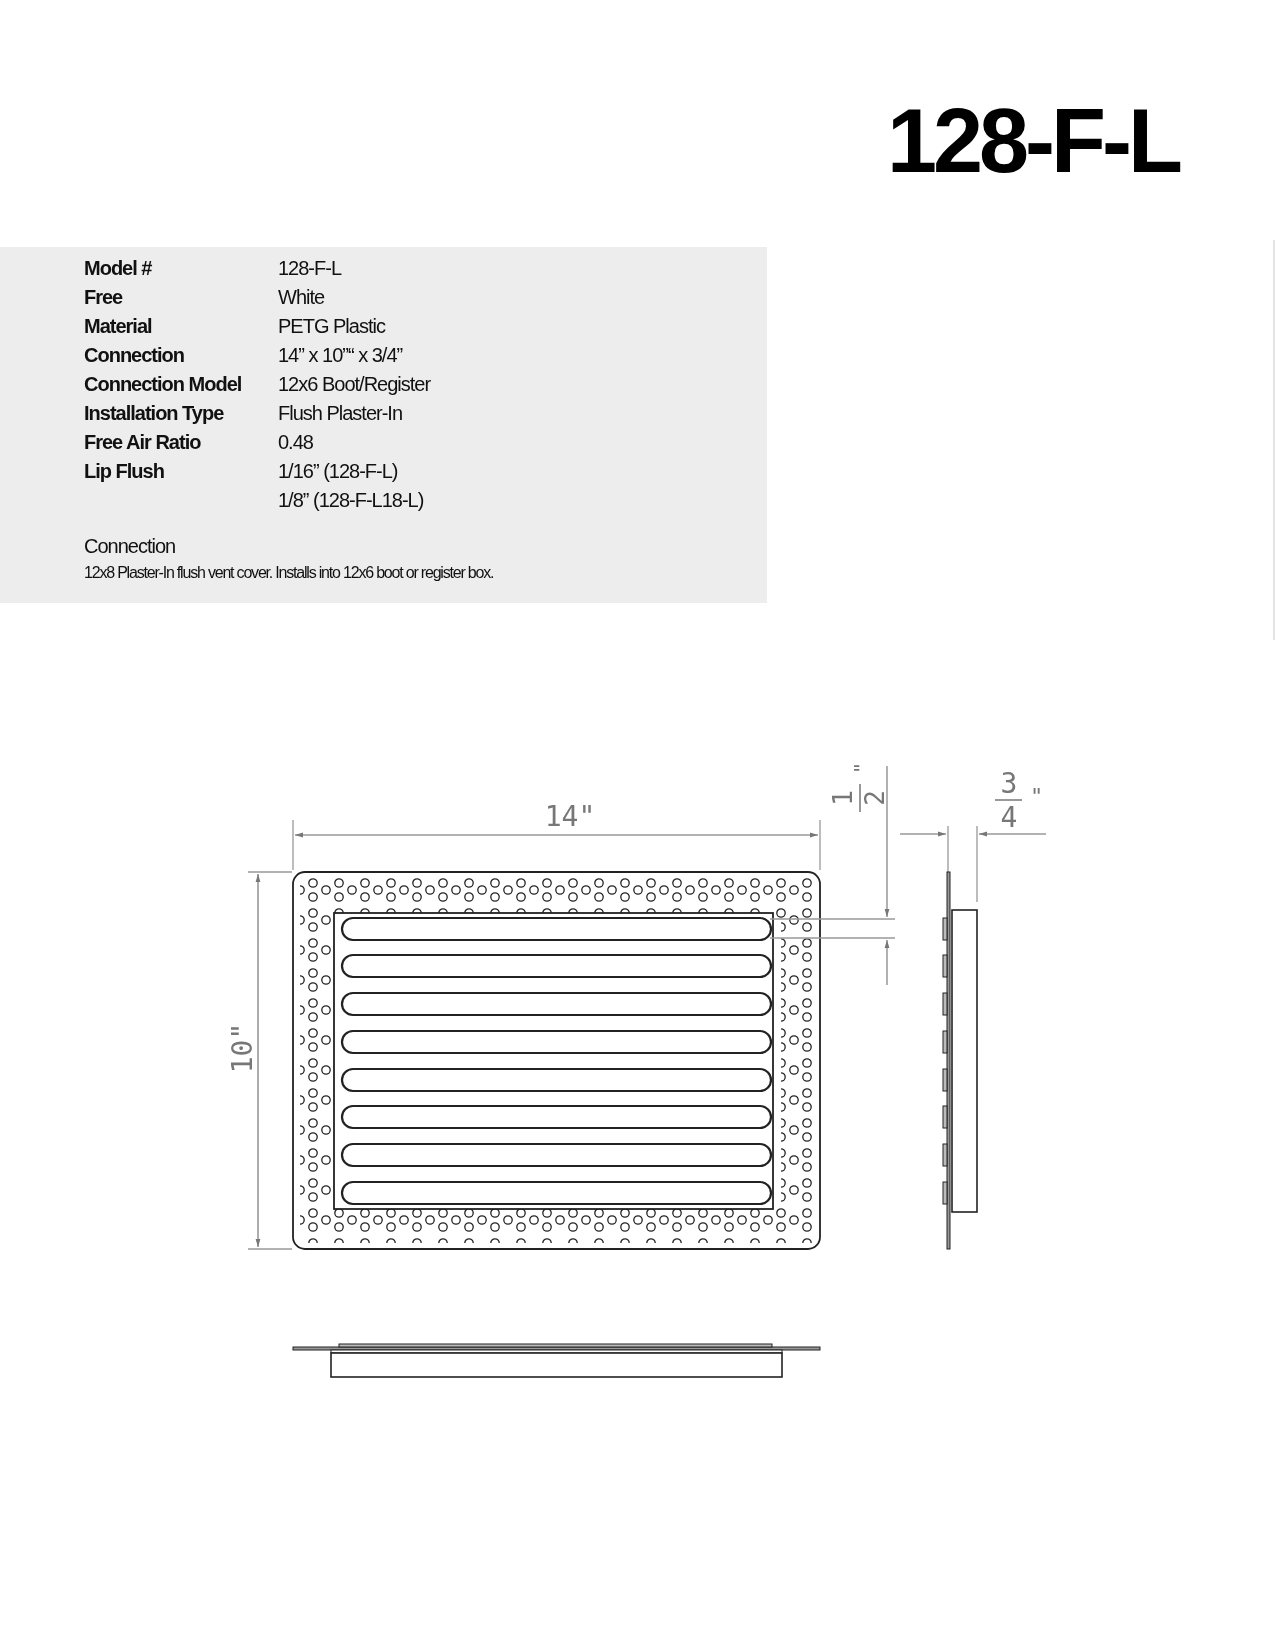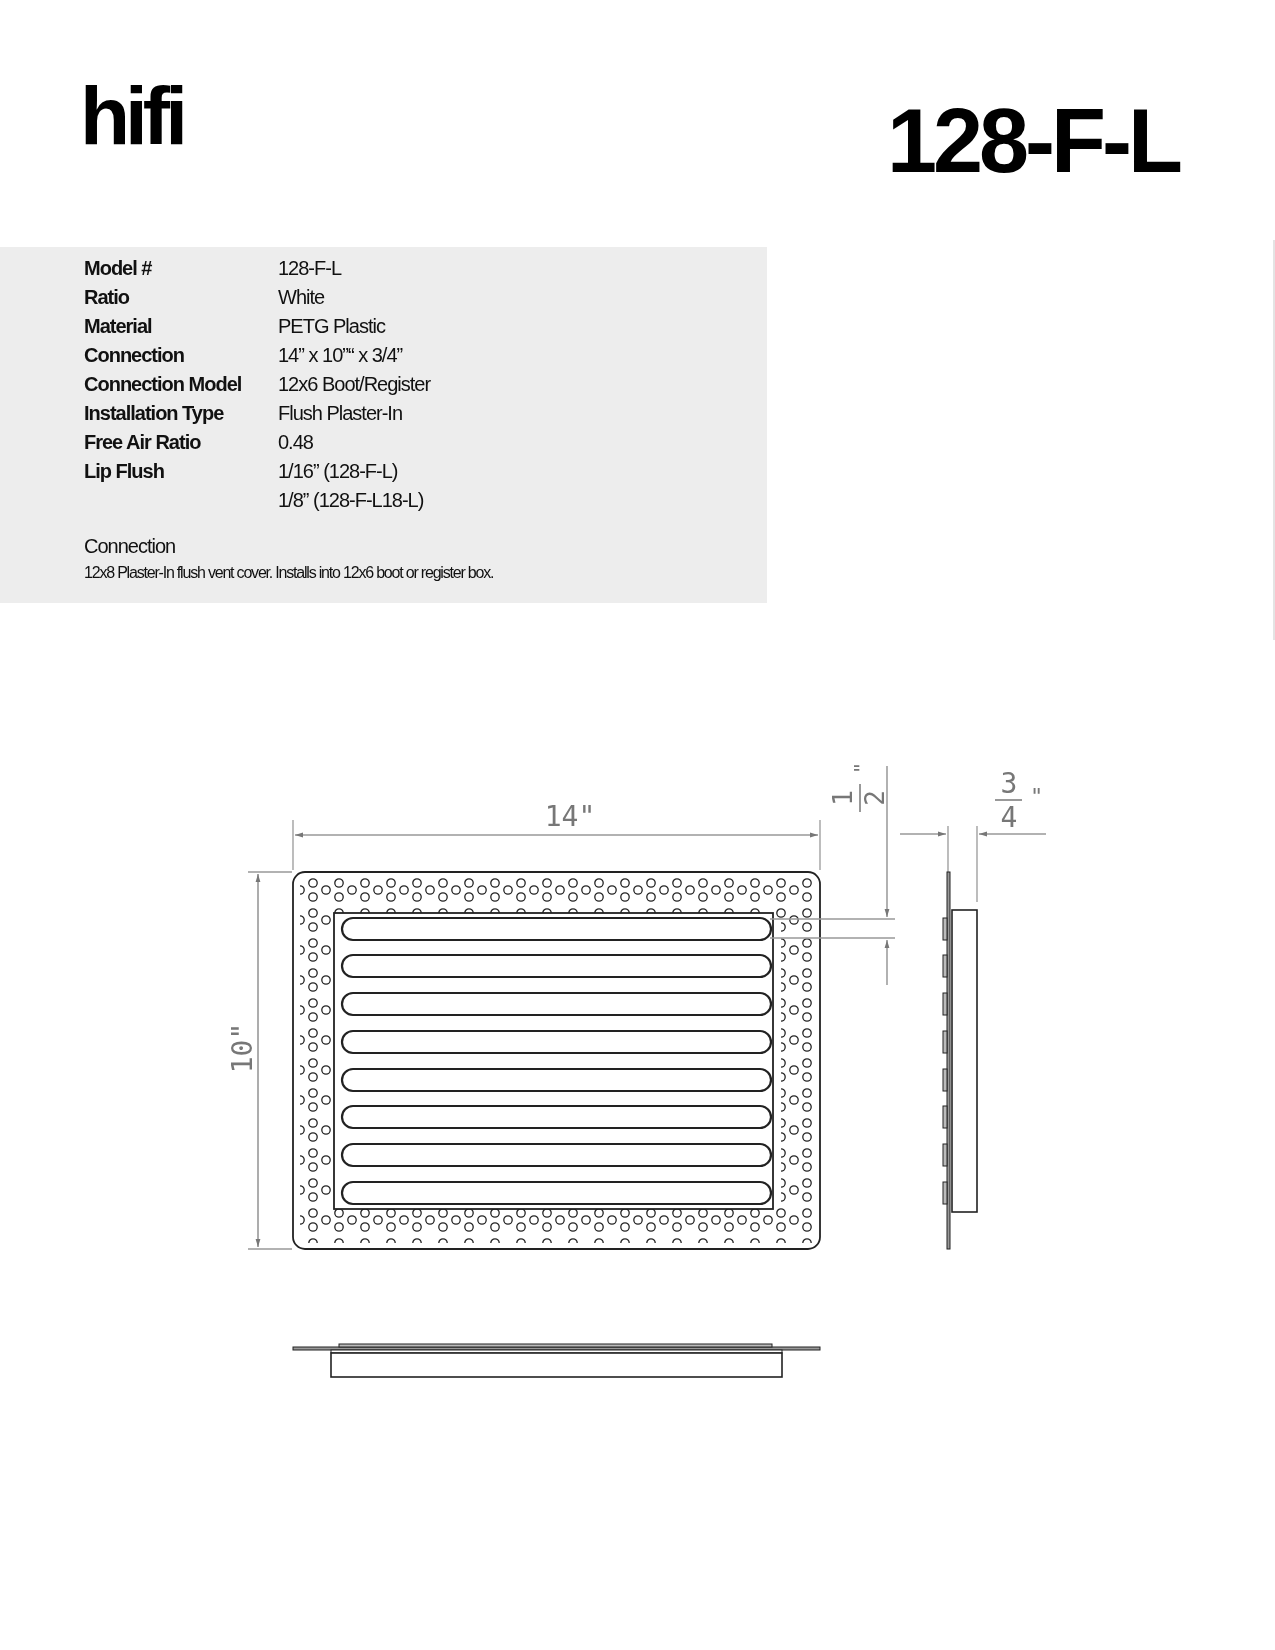--- a/index.html
+++ b/index.html
@@ -17,34 +17,33 @@
   .desc-heading { position:absolute; left:84px; top:535px; font-size:20px; letter-spacing:-1px; }
   .desc-text { position:absolute; left:84px; top:564px; font-size:16px; letter-spacing:-1.2px; white-space:nowrap; }
   .page-edge { position:absolute; left:1273px; top:240px; width:2px; height:400px; background:#e4e4e4; }
   svg.drawing { position:absolute; left:0; top:0; }
   .dim-text { font-family:"DejaVu Sans Mono", monospace; fill:#777; font-size:28px; }
 </style>
 </head>
 <body>
 
 <div class="logo">
-  <span>hifi</span>
 </div>
 
 <div class="model-title">128-F-L</div>
 
 <div class="spec-panel"></div>
 
 <div>
   <div class="spec-row" style="top:257px">
     <span class="spec-label">Model #</span>
     <span class="spec-value">128-F-L</span>
   </div>
   <div class="spec-row" style="top:286px">
-    <span class="spec-label">Ratio</span>
+    <span class="spec-label">Free</span>
     <span class="spec-value">White</span>
   </div>
   <div class="spec-row" style="top:315px">
     <span class="spec-label">Material</span>
     <span class="spec-value">PETG Plastic</span>
   </div>
   <div class="spec-row" style="top:344px">
     <span class="spec-label">Connection</span>
     <span class="spec-value">14” x 10”“ x 3/4”</span>
   </div>

